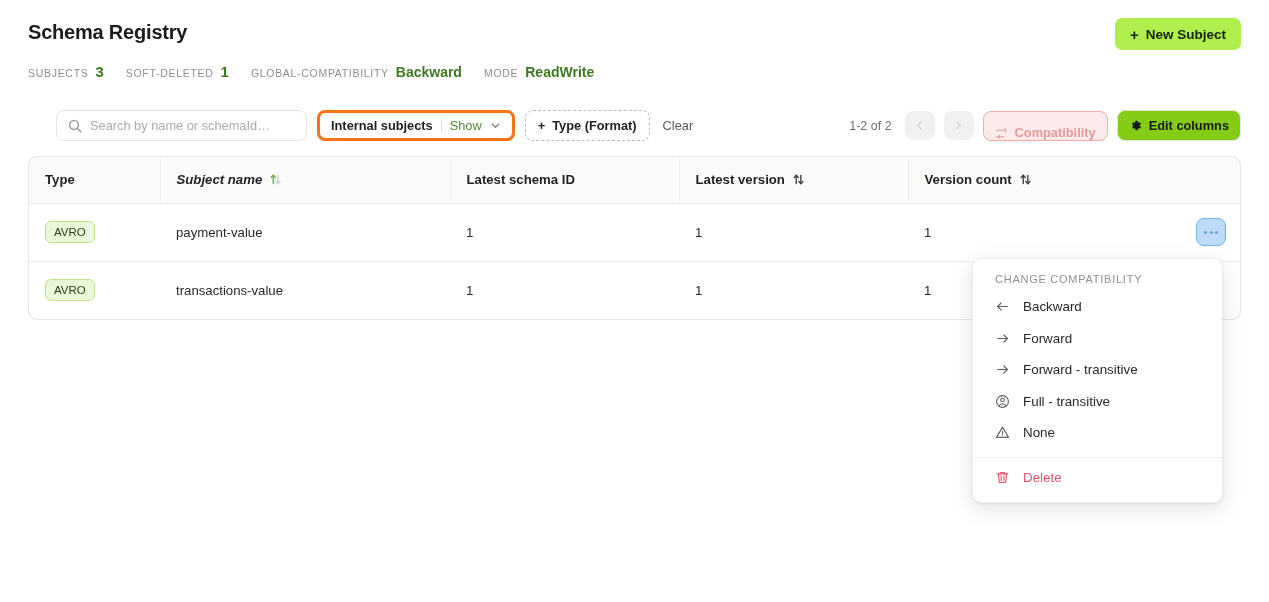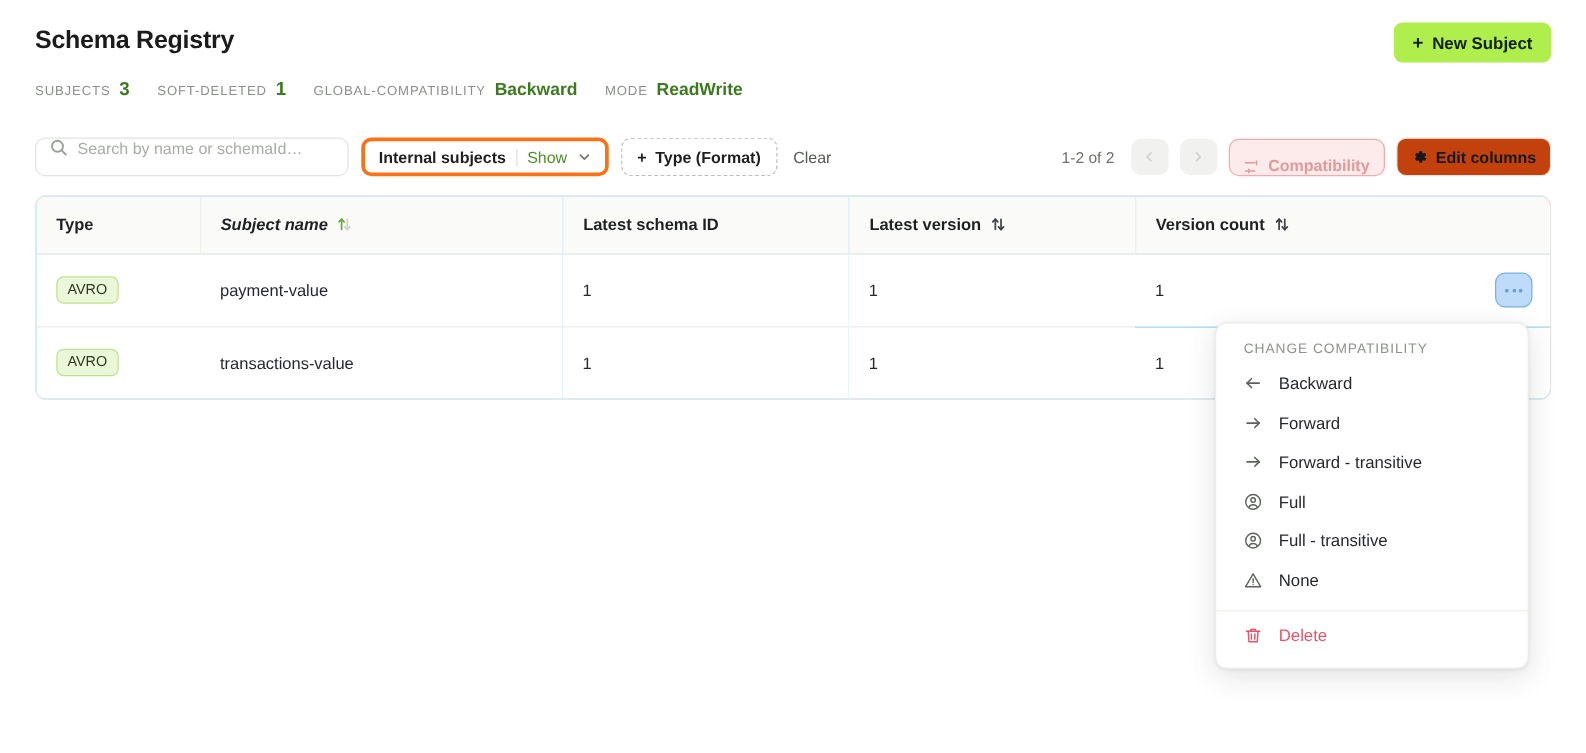--- a/index.html
+++ b/index.html
@@ -37,21 +37,21 @@
   }
   .plus-glyph { font-size: 15px; font-weight: bold; line-height: 1; }
 
   
   .toolbar { position: absolute; left: 28px; top: 110px; right: 28px; height: 32px; }
   .tb-left { position: absolute; left: 0; top: 0; display: flex; align-items: center; gap: 10px; }
   .tb-right { position: absolute; right: 0; top: 0; display: flex; align-items: center; gap: 9px; }
 
   .search-box {
     width: 251px; height: 31px; border: 1px solid #e2e4e0; border-radius: 8px;
-    display: flex; align-items: flex-start; padding: 0 11px; gap: 8px; background: #fff;
+    display: flex; align-items: center; padding: 0 11px; gap: 8px; background: #fff; margin-left: 28px;
   }
   .search-box input {
     border: none; outline: none; flex: 1; font-size: 12.8px;
     color: #2b2b2b; font-family: "Liberation Sans", sans-serif; background: transparent;
   }
   .search-box input::placeholder { color: #a8aca6; }
 
   .internal-filter {
     height: 31px; border: 3px solid #f97316; border-radius: 8px; background: #fff;
     display: flex; align-items: center; padding: 0 11px; gap: 8px; cursor: pointer;
@@ -71,21 +71,21 @@
   .pager-btn {
     width: 30px; height: 29px; border-radius: 8px; background: #f1f2f0; border: none;
     display: flex; align-items: center; justify-content: center; cursor: pointer;
   }
   .compat-btn {
     height: 30px; border: 1.4px solid #f4a9ab; border-radius: 8px; background: #fdeaea;
     display: flex; align-items: flex-end; gap: 7px; padding: 0 11px; cursor: pointer;
   }
   .compat-label { font-size: 12.8px; font-weight: bold; color: #df9a9c; }
   .edit-col-btn {
-    height: 31px; border: 1px solid #e2e4e0; border-radius: 8px; background: #c2410c;
+    height: 31px; border: 1px solid #e2e4e0; border-radius: 8px; background: #84cc16;
     display: flex; align-items: center; gap: 7px; padding: 0 11px; cursor: pointer;
   }
   .ec-label { font-size: 12.8px; font-weight: bold; color: #17181a; }
 
   
   .table-wrap {
     position: absolute; left: 28px; top: 156px; right: 28px;
     border: 1px solid #e6e8e4; border-radius: 9px; overflow: hidden; background: #7dd3fc;
   }
   table { width: 100%; border-collapse: collapse; table-layout: fixed; }
@@ -364,30 +364,20 @@
     <div class="menu-item">
       <span class="mi-icon">
         <svg width="15" height="15" viewBox="0 0 16 16" fill="none" stroke="#5d625c" stroke-width="1.3" stroke-linecap="round" stroke-linejoin="round">
           <line x1="2.8" y1="8" x2="13.2" y2="8"></line>
             <polyline points="9.4,4.2 13.2,8 9.4,11.8"></polyline>
         </svg>
       </span>
       <span>Forward - transitive</span>
     </div>
 
-    <div class="menu-item">
-      <span class="mi-icon">
-        <svg width="15" height="15" viewBox="0 0 16 16" fill="none" stroke="#5d625c" stroke-width="1.2">
-          <circle cx="8" cy="8" r="6.3"></circle>
-            <circle cx="8" cy="6.4" r="1.9"></circle>
-          <path d="M4.3 12.8a4.1 4.1 0 0 1 7.4 0" stroke-linecap="round"></path>
-        </svg>
-      </span>
-      <span>Full</span>
-    </div>
 
     <div class="menu-item">
       <span class="mi-icon">
         <svg width="15" height="15" viewBox="0 0 16 16" fill="none" stroke="#5d625c" stroke-width="1.2">
           <circle cx="8" cy="8" r="6.3"></circle>
             <circle cx="8" cy="6.4" r="1.9"></circle>
           <path d="M4.3 12.8a4.1 4.1 0 0 1 7.4 0" stroke-linecap="round"></path>
         </svg>
       </span>
       <span>Full - transitive</span>

